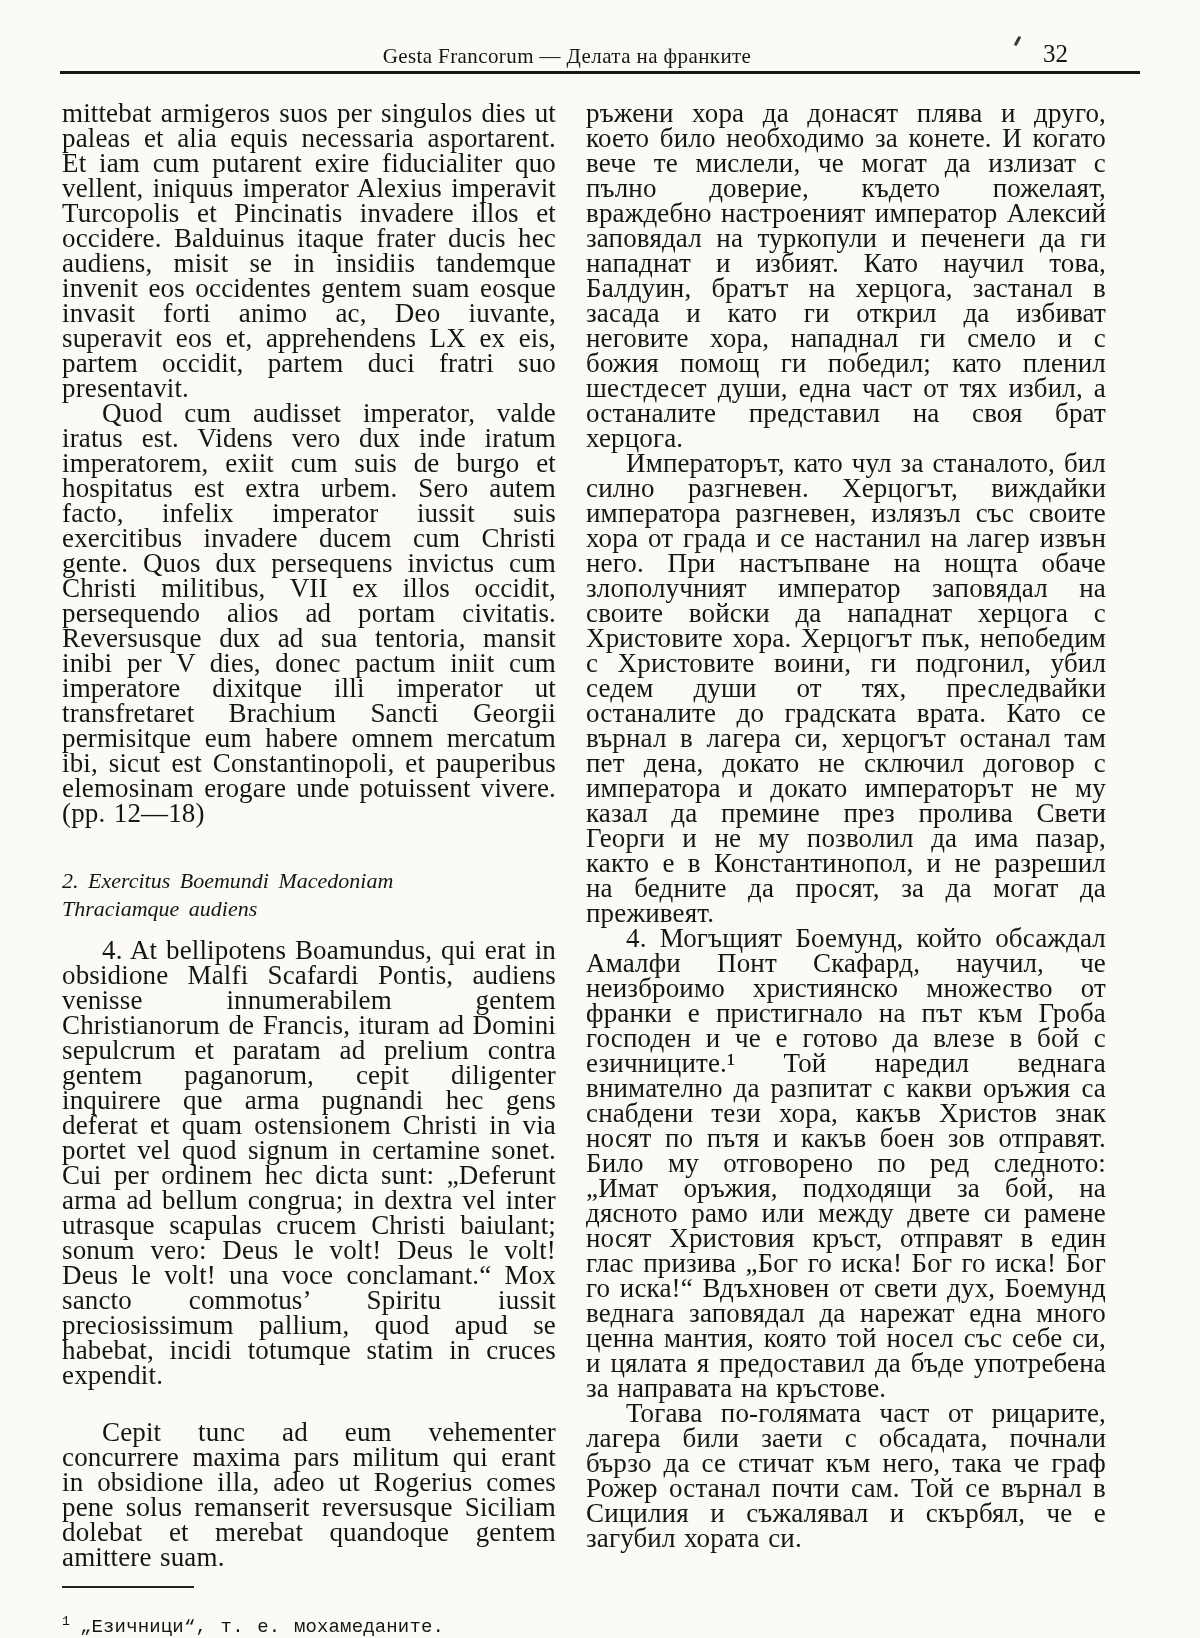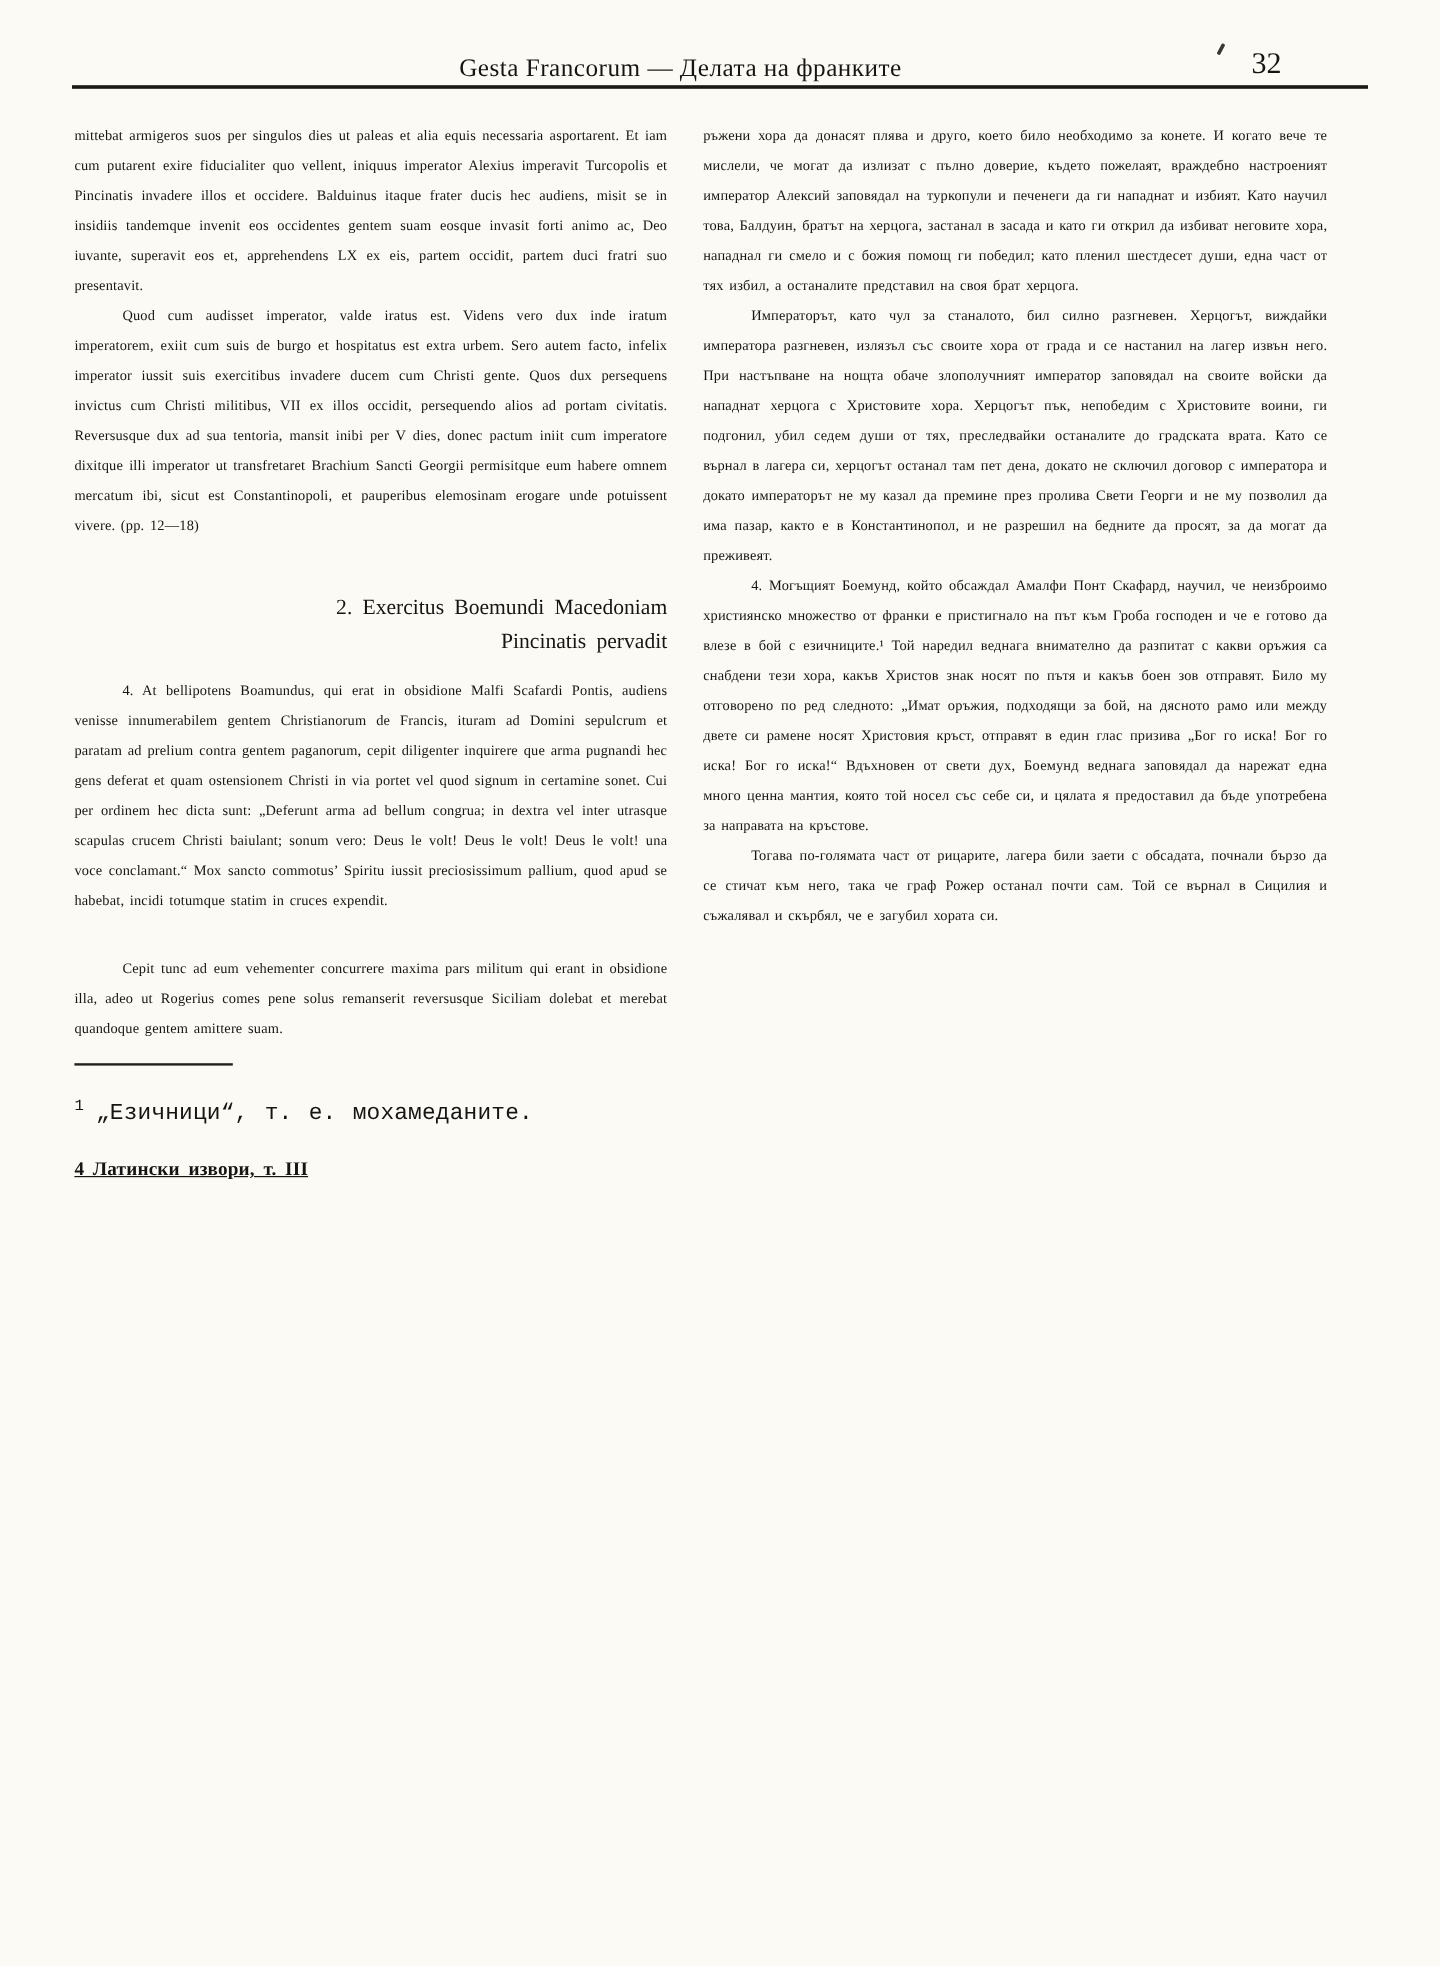--- a/index.html
+++ b/index.html
@@ -46,35 +46,36 @@
     top: 101px; left: 62px;
     width: 1044px;
     display: flex;
     gap: 30px;
   }
   .column { text-align: justify; }
   .column.left  { width: 494px; }
   .column.right { width: 520px; }
   .column p {
     margin: 0;
-    font-size: 12px;
+    font-size: 27px;
     line-height: 25px;
     text-indent: 40px;
     text-align: justify;
     letter-spacing: 0.15px;
     word-spacing: 1.5px;
     hyphens: none;
   }
   .column p.no-indent { text-indent: 0; }
   .column p.para-gap { margin-top: 32px; }
   .section-heading {
     margin: 41px 0 15px 0;
-    font-size: 18px;
+    font-style: italic;
+    font-size: 22px;
     line-height: 28px;
-    text-align: right;
+    text-align: left;
     word-spacing: 4px;
   }
   .footnote-rule {
     margin-top: 16px;
     width: 132px;
     height: 2px;
     background: #23211e;
   }
   p.footnote {
     margin-top: 21px;
@@ -104,21 +105,21 @@
   <div class="page-number">32</div>
   <div class="header-rule"></div>
 
   <div class="columns">
 
     <div class="column left">
       <p class="no-indent">mittebat armigeros suos per singulos dies ut paleas et alia equis necessaria asportarent. Et iam cum putarent exire fiducialiter quo vellent, iniquus imperator Alexius imperavit Turcopolis et Pincinatis invadere illos et occidere. Balduinus itaque frater ducis hec audiens, misit se in insidiis tandemque invenit eos occidentes gentem suam eosque invasit forti animo ac, Deo iuvante, superavit eos et, apprehendens LX ex eis, partem occidit, partem duci fratri suo presentavit.</p>
       <p>Quod cum audisset imperator, valde iratus est. Videns vero dux inde iratum imperatorem, exiit cum suis de burgo et hospitatus est extra urbem. Sero autem facto, infelix imperator iussit suis exercitibus invadere ducem cum Christi gente. Quos dux persequens invictus cum Christi militibus, VII ex illos occidit, persequendo alios ad portam civitatis. Reversusque dux ad sua tentoria, mansit inibi per V dies, donec pactum iniit cum imperatore dixitque illi imperator ut transfretaret Brachium Sancti Georgii permisitque eum habere omnem mercatum ibi, sicut est Constantinopoli, et pauperibus elemosinam erogare unde potuissent vivere. (pp. 12—18)</p>
       <div class="section-heading">
         <div>2. Exercitus   Boemundi  Macedoniam</div>
-        <div>Pincinatis  pervadit</div>
+        <div>Thraciamque  audiens</div>
       </div>
       <p>4. At bellipotens Boamundus, qui erat in obsidione Malfi Scafardi Pontis, audiens venisse innumerabilem gentem Christianorum de Francis, ituram ad Domini sepulcrum et paratam ad prelium contra gentem paganorum, cepit diligenter inquirere que arma pugnandi hec gens deferat et quam ostensionem Christi in via portet vel quod signum in certamine sonet. Cui per ordinem hec dicta sunt: „Deferunt arma ad bellum congrua; in dextra vel inter utrasque scapulas crucem Christi baiulant; sonum vero: Deus le volt! Deus le volt! Deus le volt! una voce conclamant.“ Mox sancto commotus’ Spiritu iussit preciosissimum pallium, quod apud se habebat, incidi totumque statim in cruces expendit.</p>
       <p class="para-gap">Cepit tunc ad eum vehementer concurrere maxima pars militum qui erant in obsidione illa, adeo ut Rogerius comes pene solus remanserit reversusque Siciliam dolebat et merebat quandoque gentem amittere suam.</p>
       <div class="footnote-rule"></div>
       <p class="footnote no-indent"><sup>1</sup><span>„Езичници“, т. е. мохамеданите.</span></p>
       <p class="signature">4 Латински  извори, т. III</p>
     </div>
 
     <div class="column right">
       <p class="no-indent">ръжени хора да донасят плява и друго, което било необходимо за конете. И когато вече те мислели, че могат да излизат с пълно доверие, където пожелаят, враждебно настроеният император Алексий заповядал на туркопули и печенеги да ги нападнат и избият. Като научил това, Балдуин, братът на херцога, застанал в засада и като ги открил да избиват неговите хора, нападнал ги смело и с божия помощ ги победил; като пленил шестдесет души, една част от тях избил, а останалите представил на своя брат херцога.</p>

